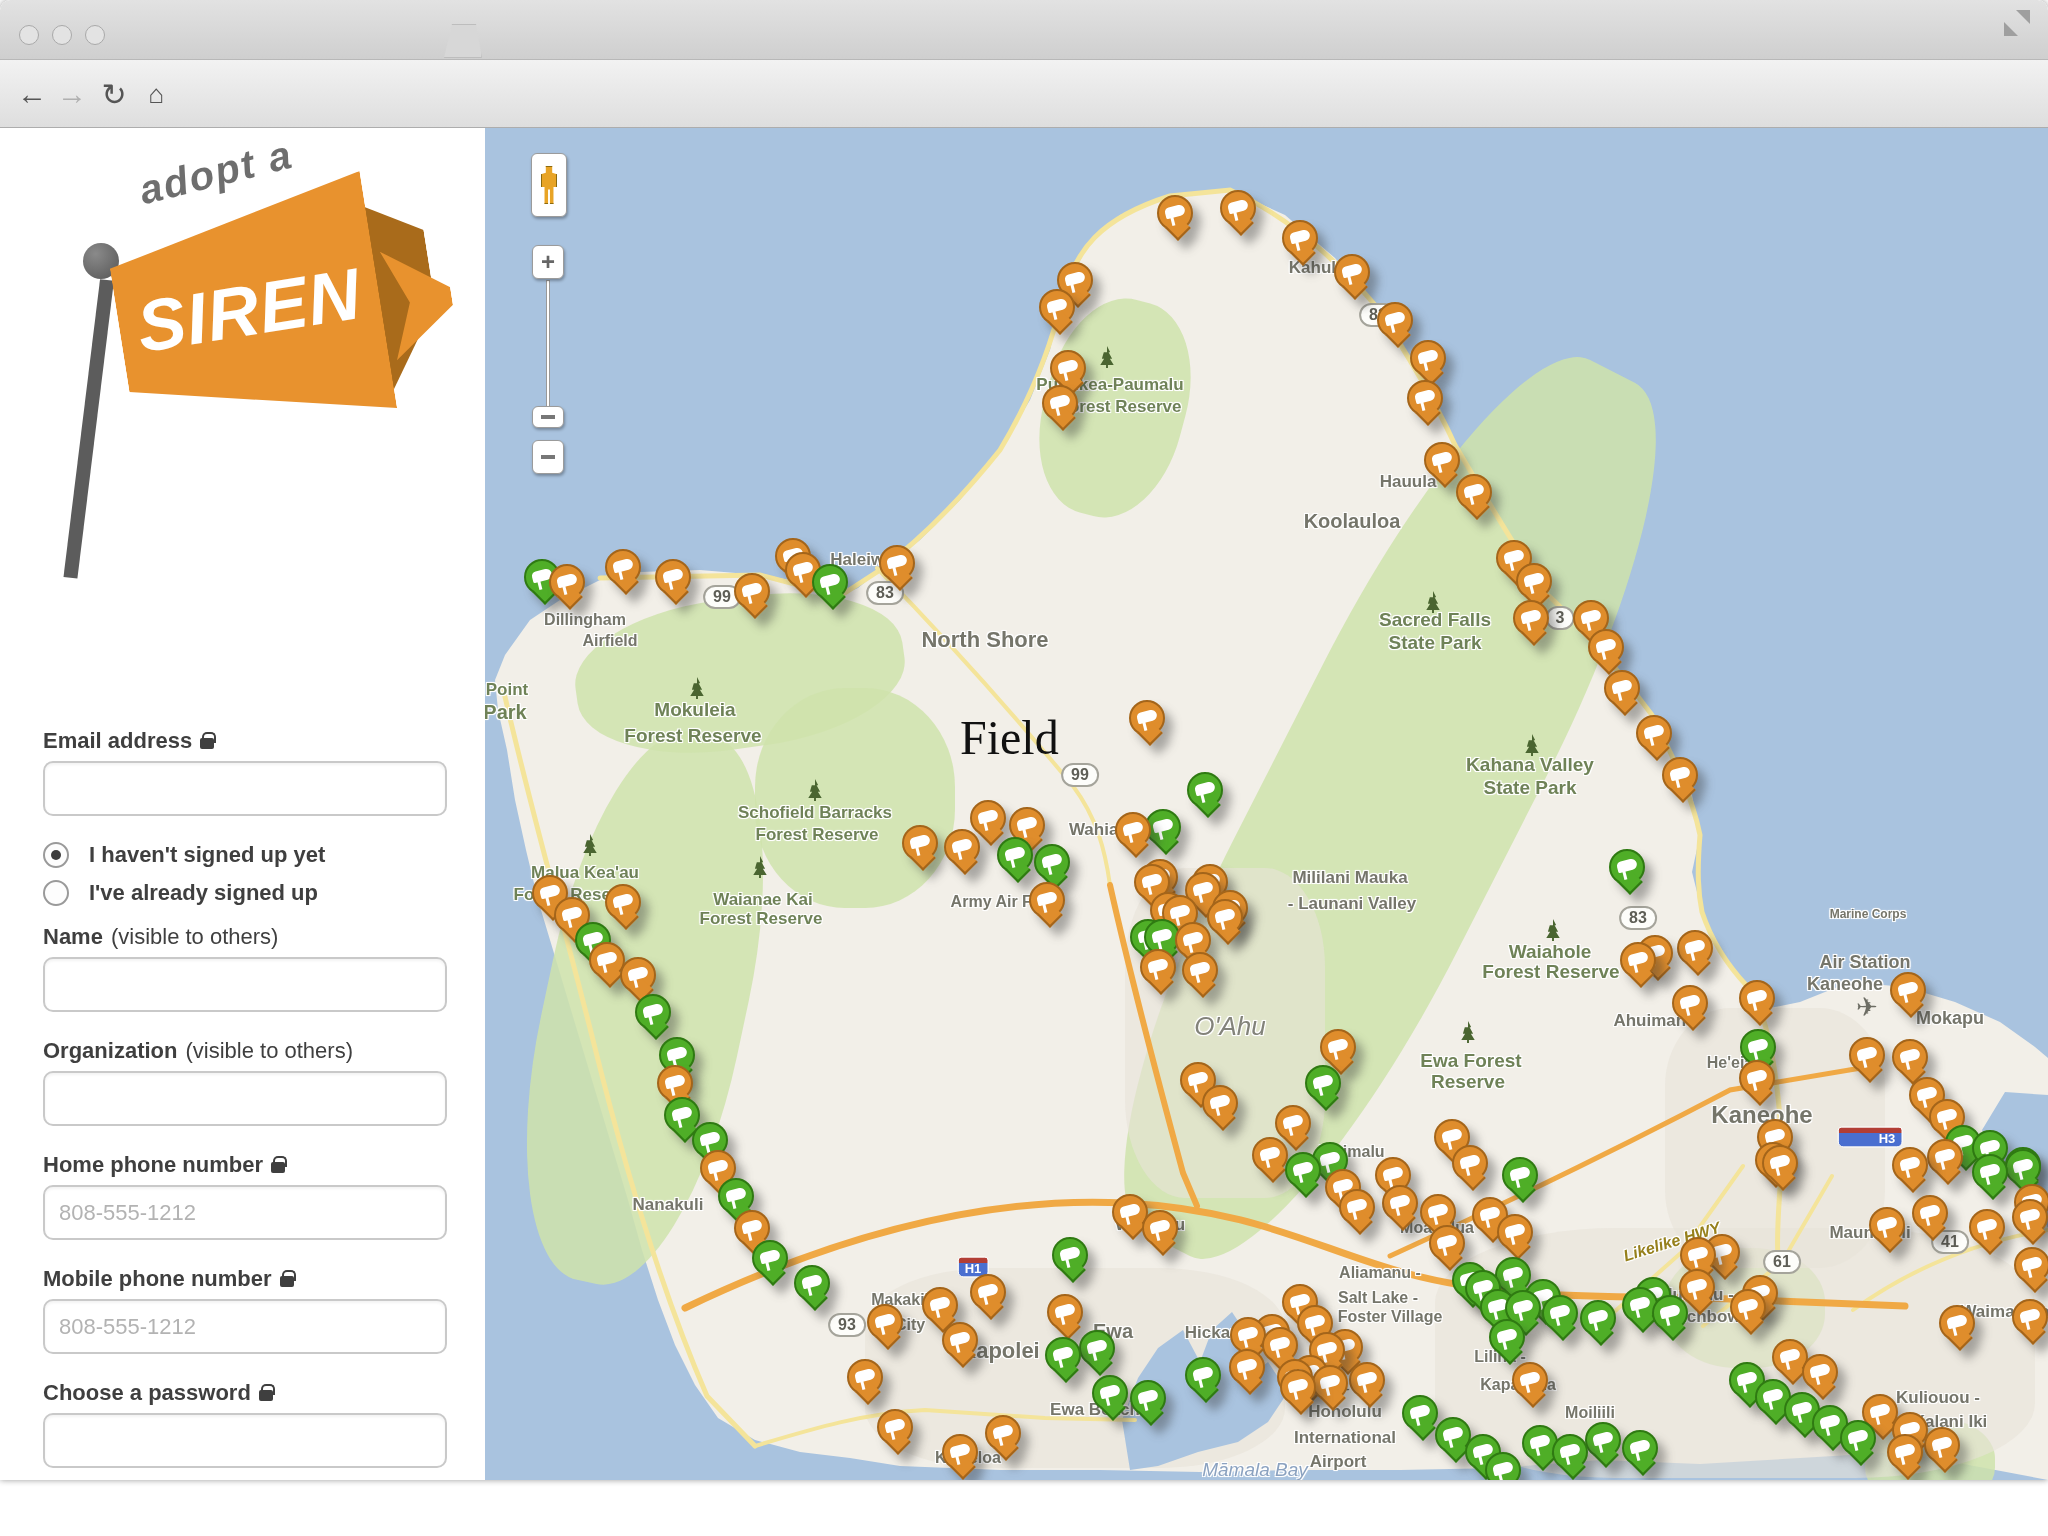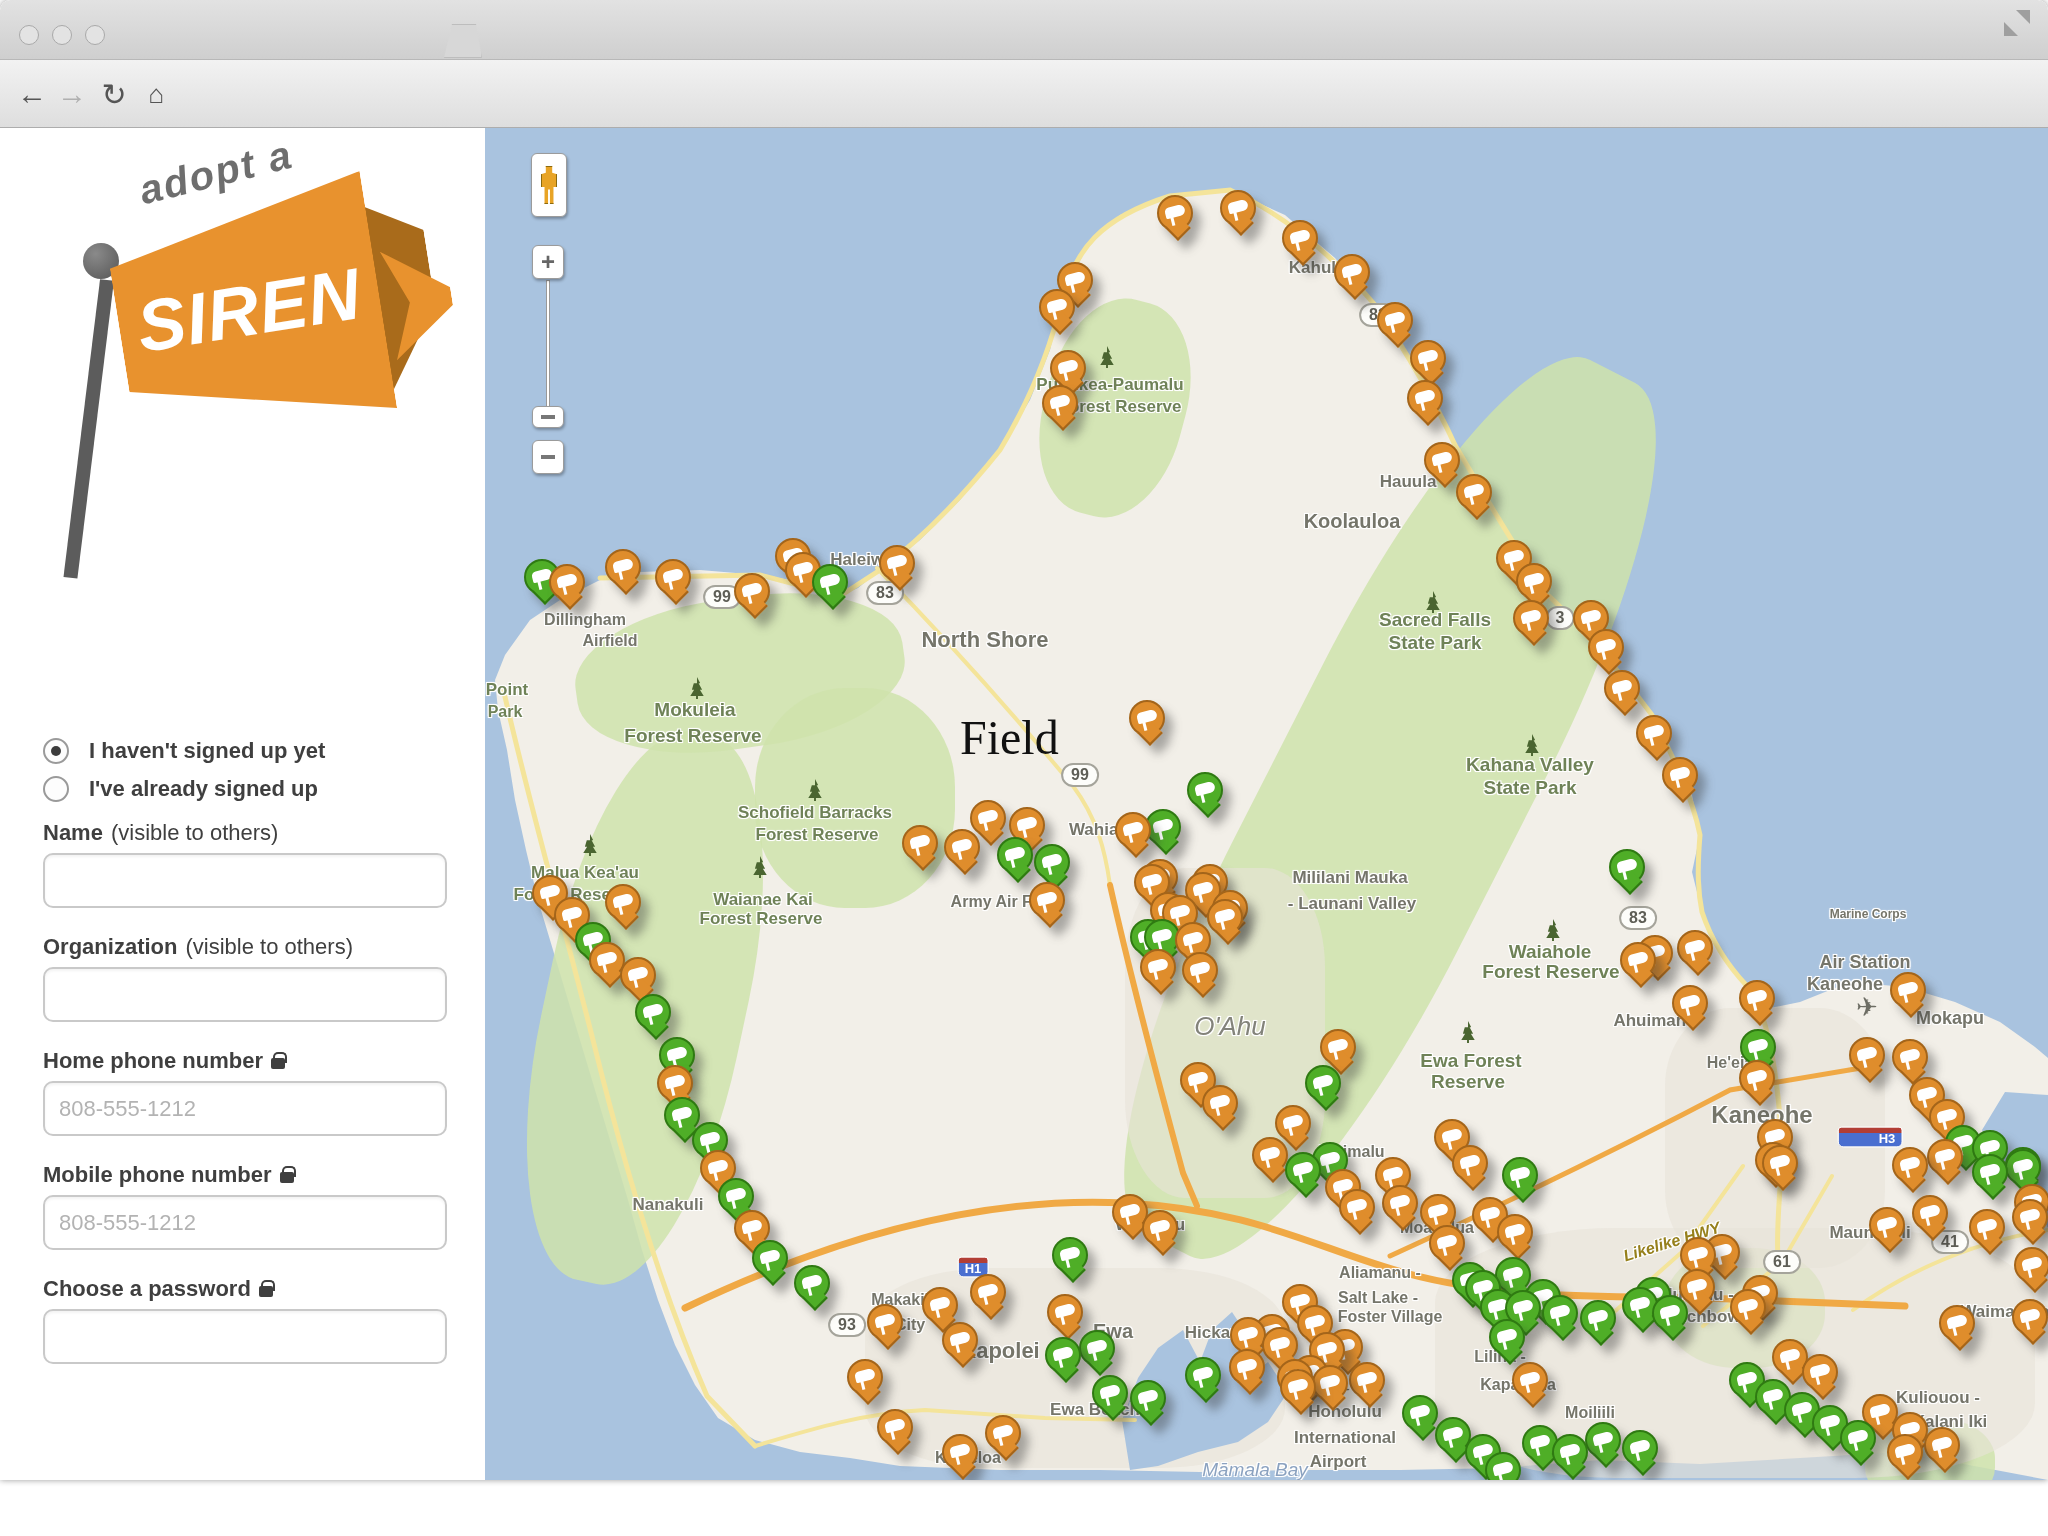--- a/index.html
+++ b/index.html
@@ -163,20 +163,27 @@
         <div class="logo-fold"></div>
         <div class="logo-chev"></div>
         <div class="logo-flag">
           <span>SIREN</span>
         </div>
         <div class="logo-small">adopt a</div>
       </div>
 
 
       <div class="form">
+        <div class="fgroup">
+          <div class="flabel">
+            <span>Email address</span>
+            <span class="lock"></span>
+          </div>
+          <input class="tinput" type="text" style="">
+        </div>
 
         <div class="fgroup" style="margin-bottom:18px">
           <div class="radio-row">
             <span class="radio checked"></span>
             <span class="radio-label">I haven't signed up yet</span>
           </div>
           <div class="radio-row">
             <span class="radio"></span>
             <span class="radio-label">I've already signed up</span>
           </div>
@@ -255,21 +262,21 @@
       </svg>
 
       <div id="labels-layer">
           <div class="lbl city" style="left: 500px; top: 512px; font-size: 22px;">North Shore</div>
           <div class="lbl city" style="left: 377px; top: 432px; font-size: 17px;">Haleiwa</div>
           <div class="lbl city" style="left: 100px; top: 492px; font-size: 16px;">Dillingham</div>
           <div class="lbl city" style="left: 115px; top: 513px; font-size: 16px; margin-left: 10px;">Airfield</div>
           <div class="lbl park" style="left: 210px; top: 582px; font-size: 19px;">Mokuleia</div>
           <div class="lbl park" style="left: 208px; top: 608px; font-size: 19px;">Forest Reserve</div>
           <div class="lbl park" style="left: 22px; top: 562px; font-size: 17px;">Point</div>
-          <div class="lbl park" style="left: 20px; top: 584px; font-size: 16px;">Park</div>
+          <div class="lbl park" style="left: 20px; top: 584px; font-size: 20px;">Park</div>
           <div class="lbl park" style="left: 625px; top: 257px; font-size: 17px;">Pupukea-Paumalu</div>
           <div class="lbl park" style="left: 635px; top: 279px; font-size: 17px;">Forest Reserve</div>
           <div class="lbl city" style="left: 835px; top: 140px; font-size: 17px;">Kahuku</div>
           <div class="lbl city" style="left: 867px; top: 393px; font-size: 20px;">Koolauloa</div>
           <div class="lbl city" style="left: 923px; top: 354px; font-size: 17px;">Hauula</div>
           <div class="lbl park" style="left: 950px; top: 492px; font-size: 19px;">Sacred Falls</div>
           <div class="lbl park" style="left: 950px; top: 515px; font-size: 19px;">State Park</div>
           <div class="lbl park" style="left: 1045px; top: 637px; font-size: 19px;">Kahana Valley</div>
           <div class="lbl park" style="left: 1045px; top: 660px; font-size: 19px;">State Park</div>
           <div class="lbl park" style="left: 330px; top: 685px; font-size: 17px;">Schofield Barracks</div>

